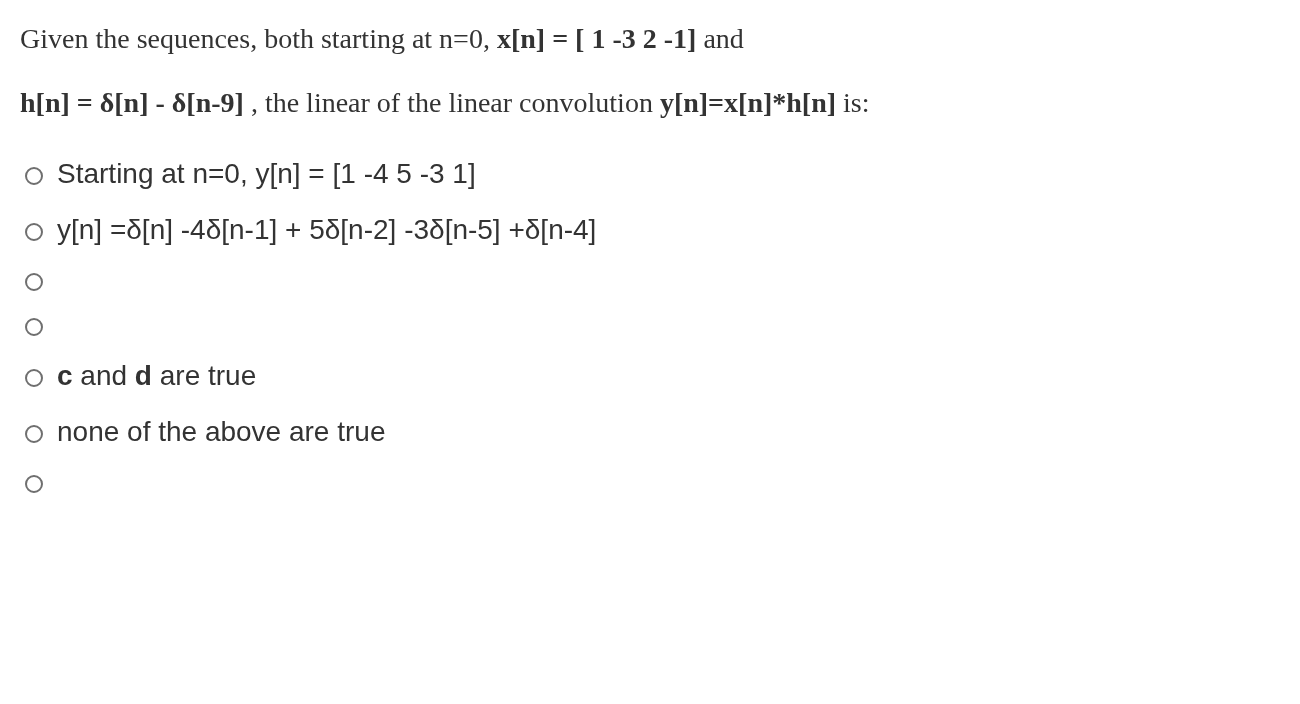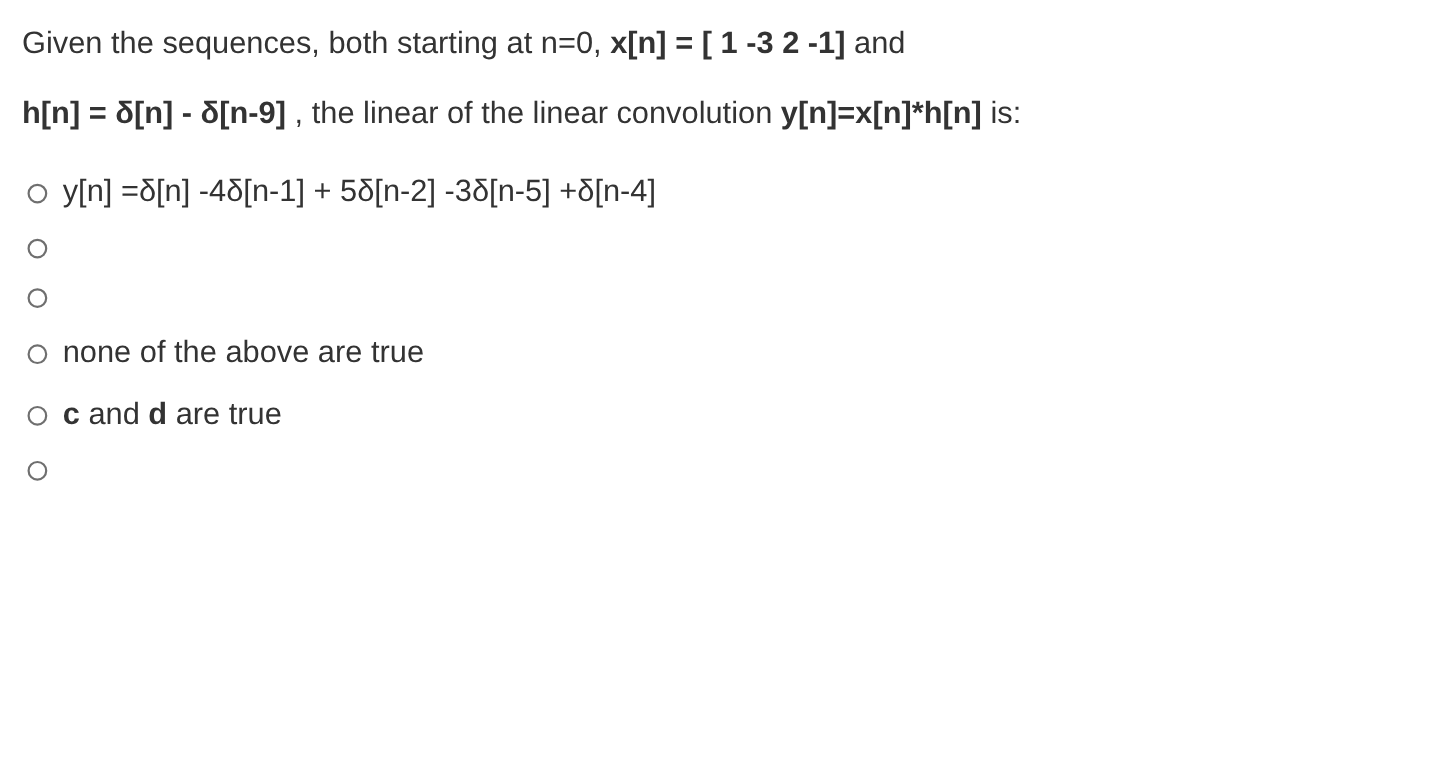--- a/index.html
+++ b/index.html
@@ -10,20 +10,21 @@
     font-size: 28px;
     color: #333333;
     width: 1300px;
   }
   .container {
     padding: 18px 20px 20px 20px;
   }
   .question-text {
     line-height: 1.5;
     margin-bottom: 20px;
+    font-family: Liberation Serif, serif;
   }
   .question-text .line {
     margin-bottom: 22px;
   }
   .bold {
     font-weight: bold;
   }
   .options {
     display: flex;
     flex-direction: column;
@@ -64,42 +65,46 @@
     <div class="line">
       <span class="bold">h[n] = δ[n] - δ[n-9]</span>
       <span>  , the linear of the linear convolution </span>
       <span class="bold">y[n]=x[n]*h[n]</span>
       <span> is:</span>
     </div>
   </div>
 
   <div class="options">
 
+    <label class="option">
+      <input type="radio" name="answer" class="radio" style="">
+      <span class="option-label">Starting at n=0, y[n] = [1  -4  5  -3  1]</span>
+    </label>
 
     <label class="option">
       <input type="radio" name="answer" class="radio" style="">
       <span class="option-label">y[n] =δ[n] -4δ[n-1] + 5δ[n-2] -3δ[n-5] +δ[n-4]</span>
     </label>
 
     <label class="option">
       <input type="radio" name="answer" class="radio" style="">
     </label>
 
     <label class="option">
       <input type="radio" name="answer" class="radio" style="">
     </label>
 
     <label class="option">
       <input type="radio" name="answer" class="radio" style="">
-      <span class="option-label">none of the above are true</span>
+      <span class="option-label"><span class="bold">c</span> and <span class="bold">d</span> are true</span>
     </label>
 
     <label class="option">
       <input type="radio" name="answer" class="radio" style="">
-      <span class="option-label"><span class="bold">c</span> and <span class="bold">d</span> are true</span>
+      <span class="option-label">none of the above are true</span>
     </label>
 
     <label class="option">
       <input type="radio" name="answer" class="radio" style="">
     </label>
 
   </div>
 </div>
 
 </body></html>

